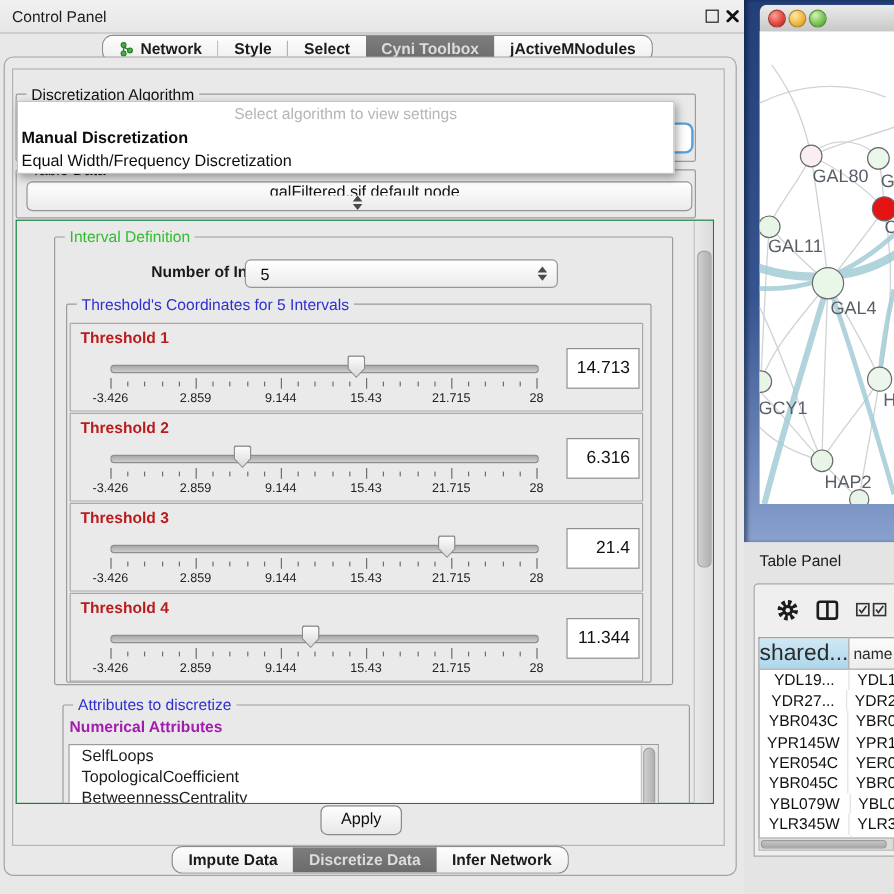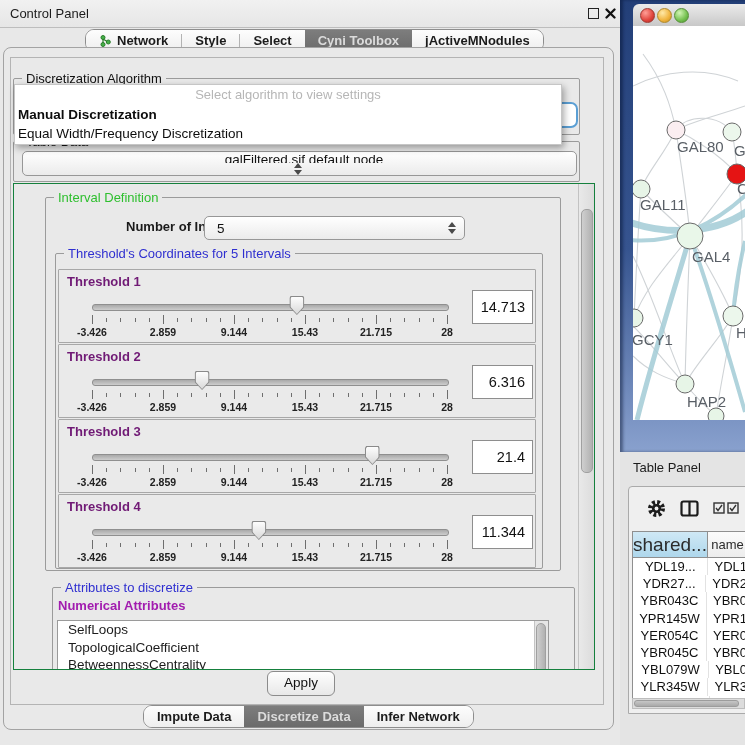--- a/index.html
+++ b/index.html
@@ -61,34 +61,34 @@
   .vbar .vthumb{position:absolute;left:2px;width:10px;border-radius:5px;
                 background:linear-gradient(90deg,#cfcfcf,#b1b1b1);border:1px solid #a0a0a0;}
 
   .interval-group{left:31px;top:13px;width:514px;height:372px;}   
   .noi-label{position:absolute;left:112px;top:35px;font-weight:bold;font-size:13px;}
   .noi-combo{position:absolute;left:190px;top:32px;width:259px;height:22px;}
   .thresh-group{left:41px;top:69px;width:486px;height:314px;}
 
   .thresh-row{position:absolute;left:44px;width:476px;height:72px;background:#eaeaea;
               border:1px solid #a8a8a8;border-radius:1px;}
-  .thresh-title{position:absolute;left:8px;top:4px;font-weight:bold;font-size:13px;color:#701a75;}
+  .thresh-title{position:absolute;left:8px;top:4px;font-weight:bold;font-size:13px;color:#b91c1c;}
   .slider{position:absolute;left:33px;top:28px;width:355px;height:40px;}
   .track{position:absolute;left:0;top:6px;width:100%;height:5px;border-radius:3px;
          background:linear-gradient(#a9a9a9,#cdcdcd);border:1px solid #8f8f8f;}
   .thumb{position:absolute;top:-2px;width:15px;height:19px;transform:translateX(-50%);
          clip-path:polygon(8% 0,92% 0,100% 10%,100% 58%,50% 100%,0 58%,0 10%);background:#8a8a8a;}
   .thumb::after{content:"";position:absolute;left:1px;top:1px;right:1px;bottom:1px;
          clip-path:polygon(8% 0,92% 0,100% 10%,100% 58%,50% 100%,0 58%,0 10%);
          background:linear-gradient(#fdfdfd,#d9d9d9);}
   .ticks{position:absolute;left:0;top:17px;width:100%;height:10px;}
   .ticks span{position:absolute;width:1px;background:#6e6e6e;top:3px;height:4px;}
   .ticks span.major{top:0;height:9px;}
   .tick-labels{position:absolute;left:0;top:28px;width:100%;height:12px;}
-  .tick-labels span{position:absolute;transform:translateX(-50%);font-size:10.5px;font-weight:bold;color:#222;white-space:nowrap;}
+  .tick-labels span{position:absolute;transform:translateX(-50%);font-size:10.5px;font-weight:normal;color:#222;white-space:nowrap;}
   .val-box{position:absolute;left:413px;top:20px;width:52px;height:32px;background:#fff;border:1px solid #8e8e8e;
            font-size:14.5px;color:#111;text-align:right;line-height:32px;padding-right:7px;}
 
   .attrs-group{left:38px;top:403px;width:521px;height:150px;}
   .attrs-title{position:absolute;left:5px;top:10px;font-weight:bold;font-size:13px;color:#a21caf;}
   .attr-list{position:absolute;left:4px;top:32px;width:490px;height:120px;background:#fff;border:1px solid #9a9a9a;overflow:hidden;}
   .attr-item{padding-left:10px;line-height:17.5px;font-size:13.5px;color:#1c1c1c;white-space:nowrap;}
   .attr-vbar{position:absolute;right:0;top:0;width:13px;height:100%;background:#e6e6e6;border-left:1px solid #c4c4c4;}
   .attr-vbar .vthumb{left:1px;width:9px;top:2px;height:66px;}
 

